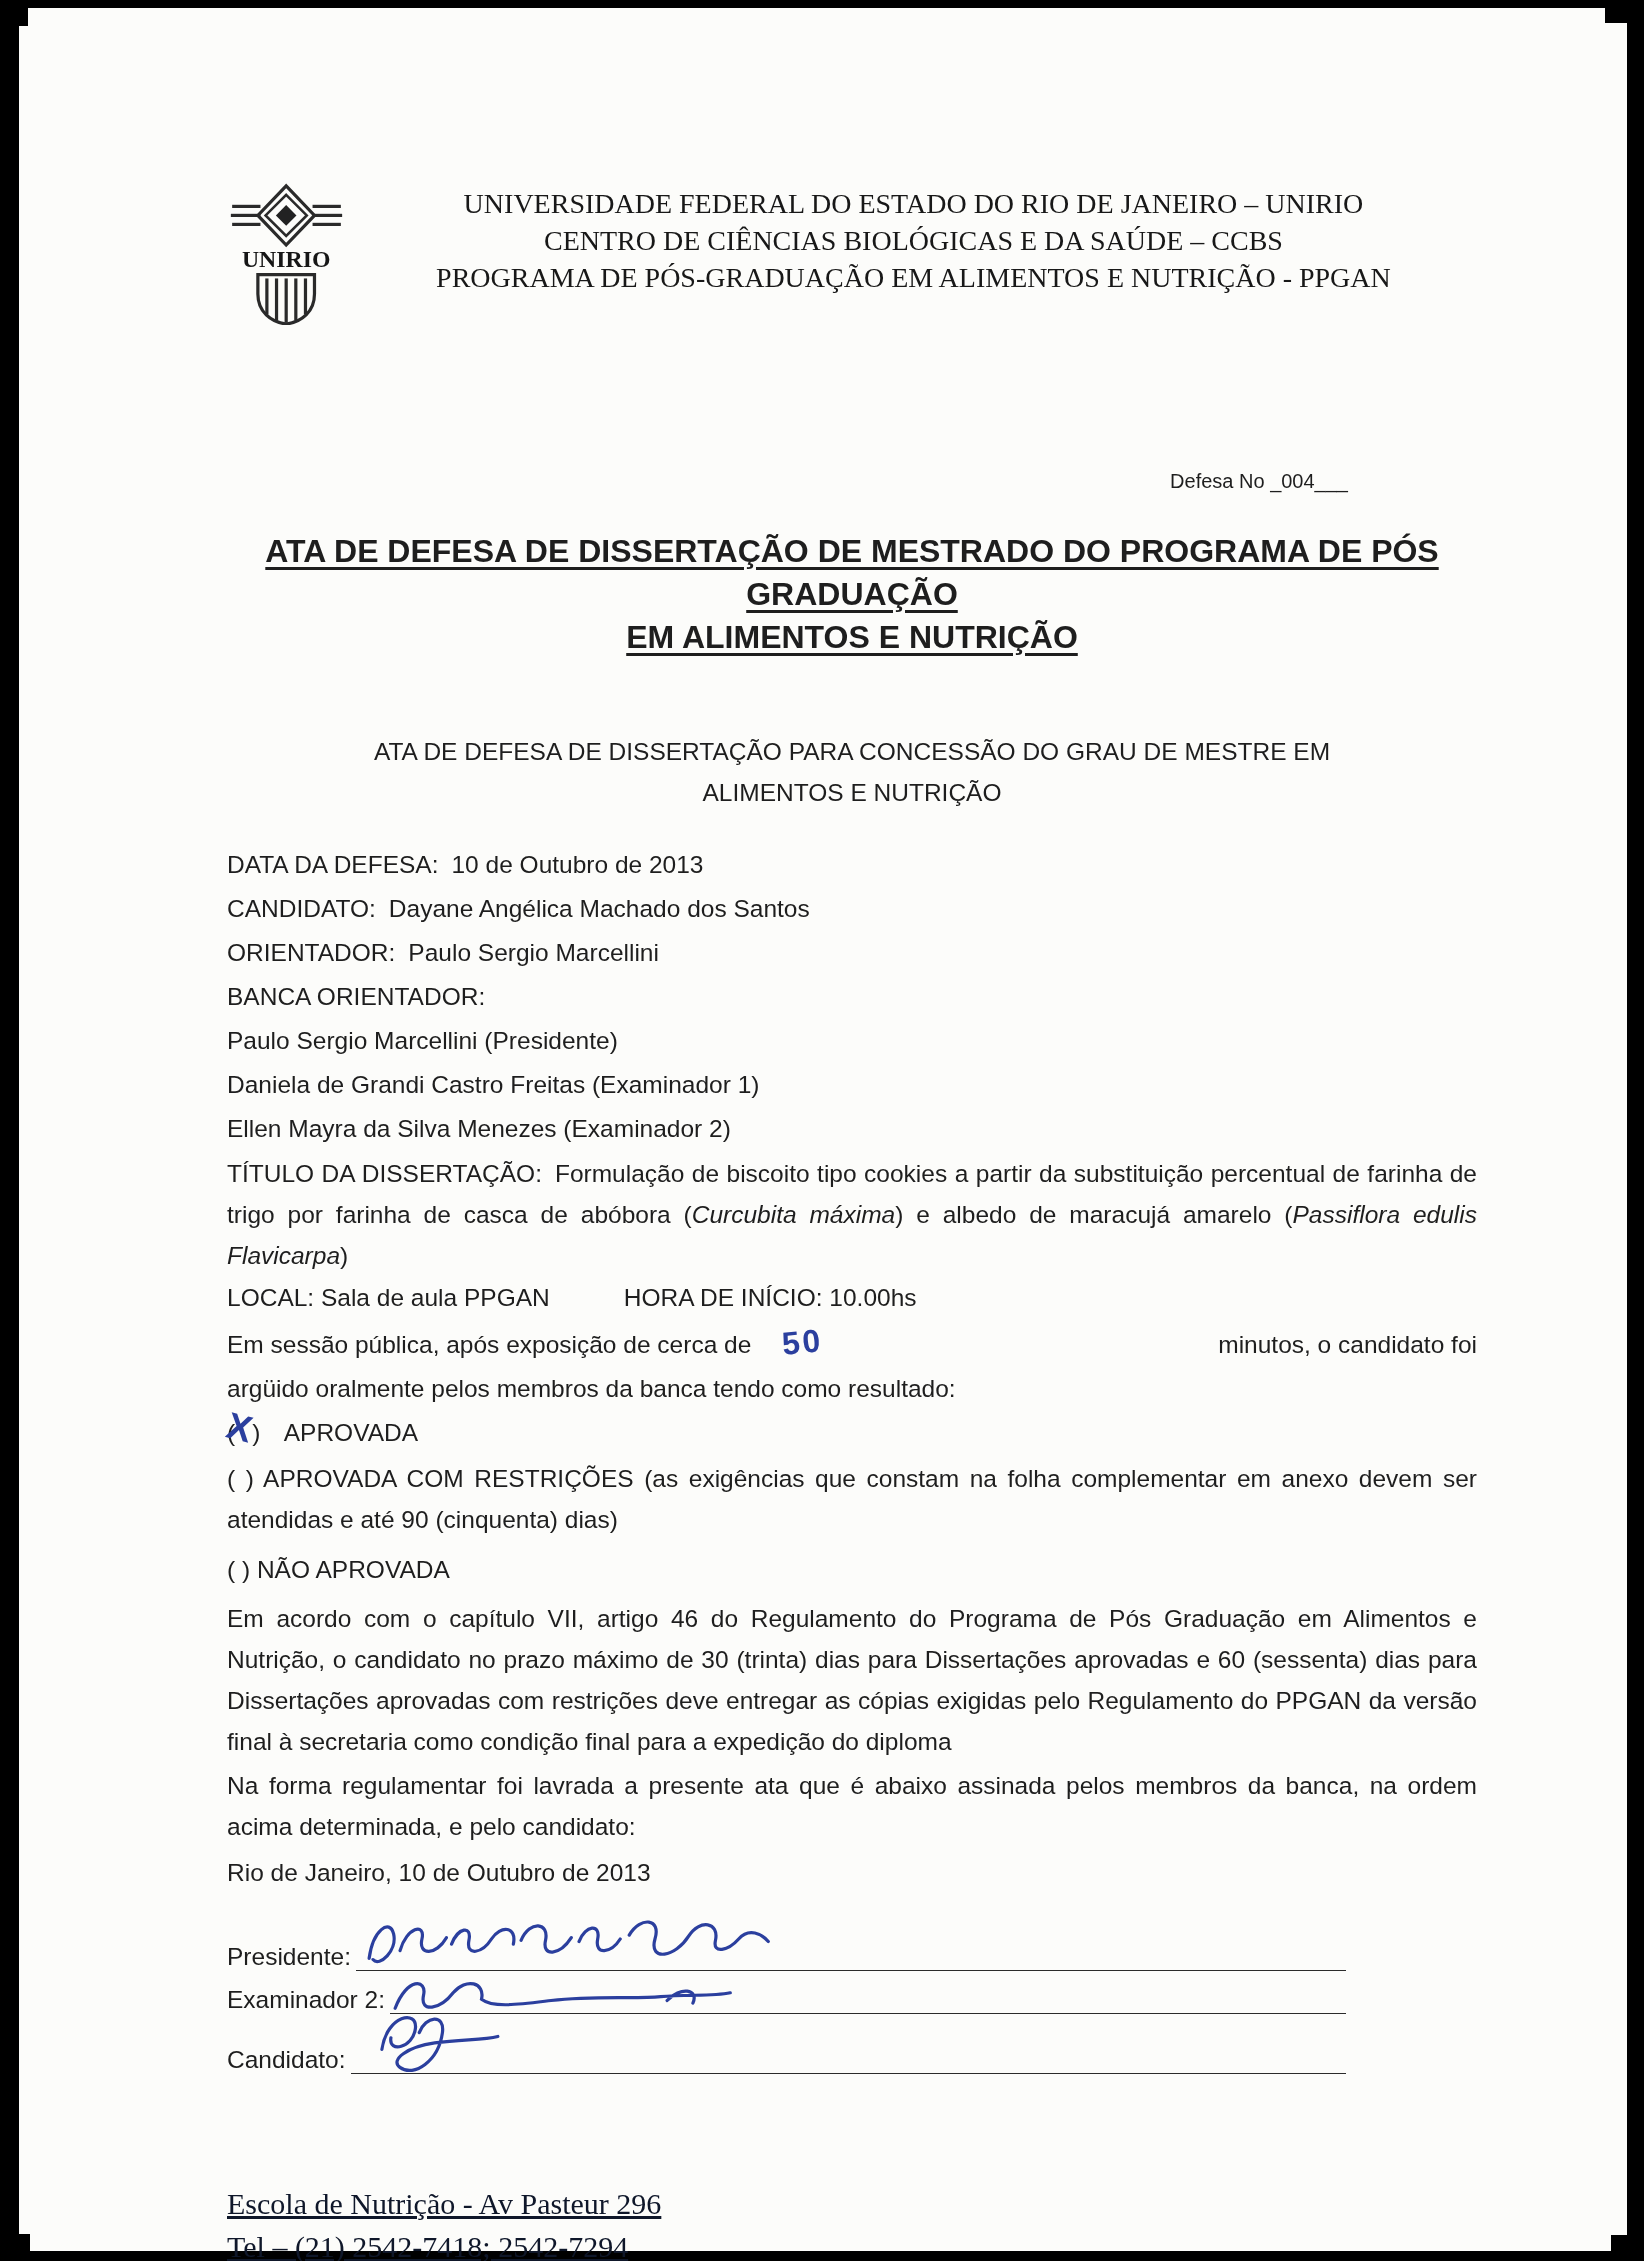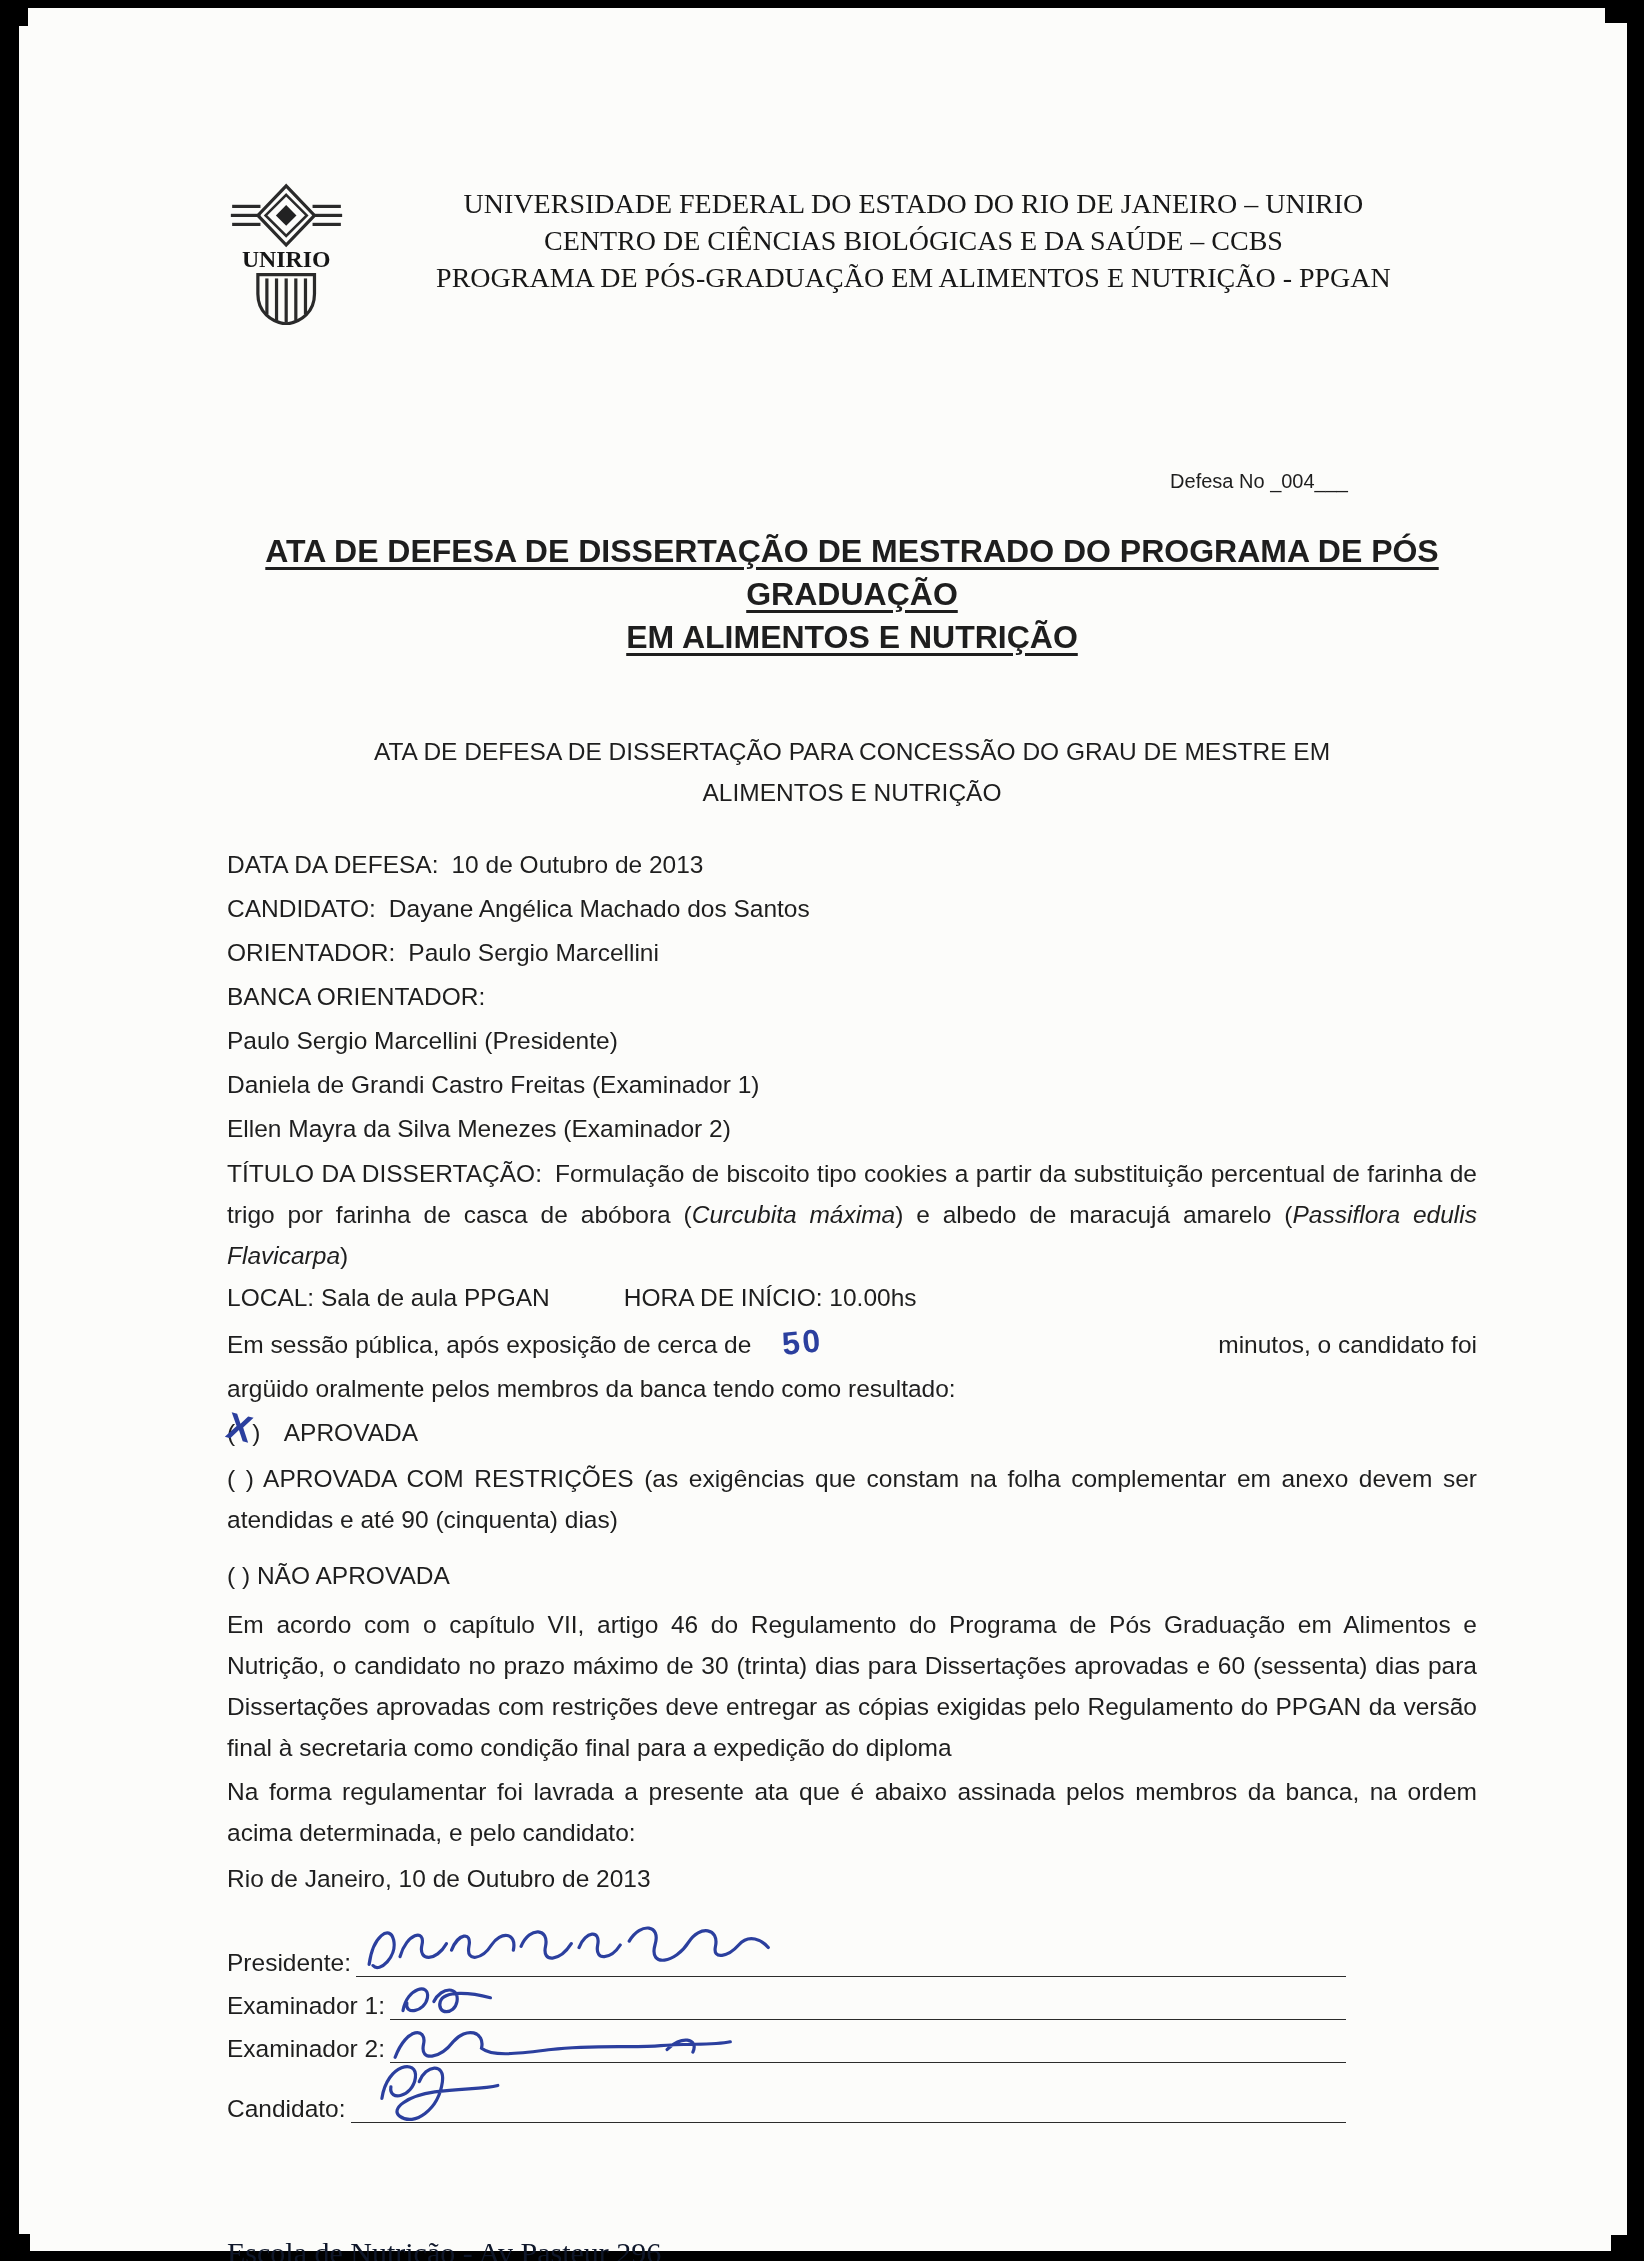--- a/index.html
+++ b/index.html
@@ -158,47 +158,39 @@
         <span class="after-auto">minutos, o candidato foi</span>
       </div>
       <div class="line">argüido oralmente pelos membros da banca tendo como resultado:</div>
 
       <div class="checkline">
         <span class="paren">(  )</span><span class="mark-x ink">X</span><span class="chk-label">APROVADA</span>
       </div>
 
       <p class="para">(  ) APROVADA COM RESTRIÇÕES (as exigências que constam na folha complementar em anexo devem ser atendidas e até 90 (cinquenta) dias)</p>
 
-      <div class="line" style="margin-top:14px">(  ) NÃO APROVADA</div>
+      <div class="line" style="margin-top:8px">(  ) NÃO APROVADA</div>
 
       <p class="para" style="margin-top:6.4px">Em acordo com o capítulo VII, artigo 46 do Regulamento do Programa de Pós Graduação em Alimentos e Nutrição, o candidato no prazo máximo de 30 (trinta) dias para Dissertações aprovadas e 60 (sessenta) dias para Dissertações aprovadas com restrições deve entregar as cópias exigidas pelo Regulamento do PPGAN da versão final à secretaria como condição final para a expedição do diploma</p>
 
       <p class="para">Na forma regulamentar foi lavrada a presente ata que é abaixo assinada pelos membros da banca, na ordem acima determinada, e pelo candidato:</p>
 
       <div class="line" style="margin-top:3.9px">Rio de Janeiro, 10 de Outubro de 2013</div>
 
       <div class="sig-block">
 
         <div class="sig-row">
           <span class="sig-label">Presidente:</span>
           <span class="sig-line">
             <svg class="sig-svg" style="left:7.7px;bottom:-9px;" width="412" height="71" viewBox="0 0 640 110">
               <path d="M8,78 C14,34 40,16 46,40 C52,66 24,92 14,80 M56,66 C66,30 96,22 90,48 C84,74 112,74 128,46 M136,56 C146,30 168,26 163,50 C158,76 184,70 198,48 C212,26 238,28 232,56 M244,50 C258,18 288,22 282,50 C276,76 304,74 322,46 M334,52 C344,26 368,24 363,48 C358,74 384,70 398,48 M412,42 C430,12 462,16 452,48 C442,84 484,76 504,44 C522,16 552,22 546,50 C541,72 566,66 582,48 C598,30 618,40 628,52" fill="none" stroke="#2b3f9e" stroke-width="5" stroke-linecap="round"></path>
             </svg>
           </span>
         </div>
 
-        <div class="sig-row">
-          <span class="sig-label">Examinador 1:</span>
-          <span class="sig-line">
-            <svg class="sig-svg" style="left:3.9px;bottom:-6.4px;" width="135" height="52" viewBox="0 0 210 80">
-              <path d="M14,58 C20,22 56,14 52,38 C48,60 16,66 20,46 M62,44 C74,20 102,20 98,44 C94,66 66,64 72,44 C78,26 120,30 150,38" fill="none" stroke="#2b3f9e" stroke-width="5" stroke-linecap="round"></path>
-            </svg>
-          </span>
-        </div>
 
         <div class="sig-row">
           <span class="sig-label">Examinador 2:</span>
           <span class="sig-line">
             <svg class="sig-svg" style="left:0px;bottom:-11.6px;" width="348" height="58" viewBox="0 0 540 90">
               <path d="M8,64 C26,16 58,18 52,44 C46,72 78,66 98,40 C118,16 148,24 142,50 C160,64 200,58 250,52 C320,44 380,50 420,46 C460,42 500,46 528,40 M430,52 C450,30 480,34 470,56" fill="none" stroke="#2b3f9e" stroke-width="5" stroke-linecap="round"></path>
             </svg>
           </span>
         </div>
 

